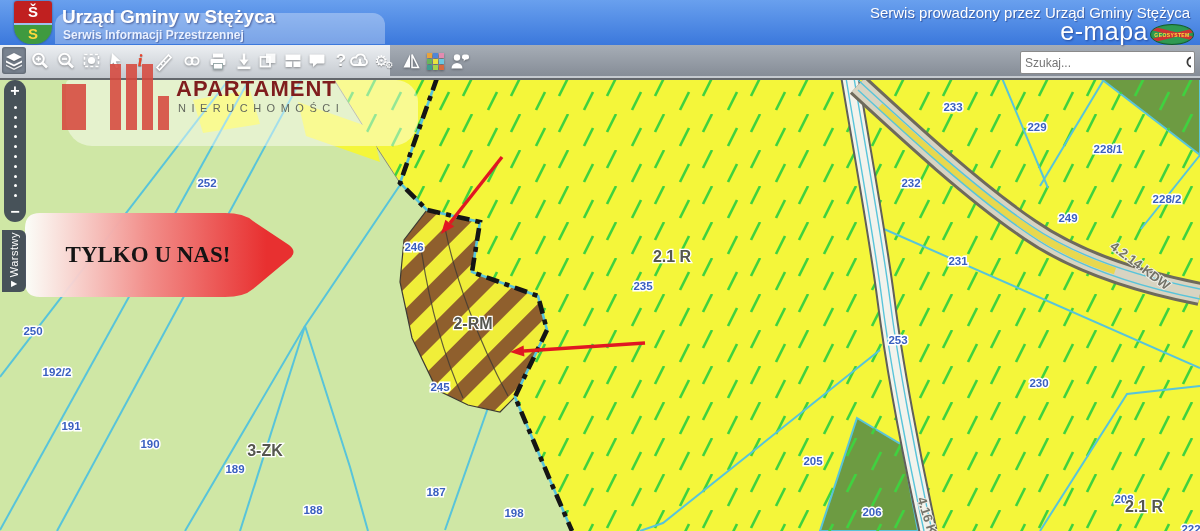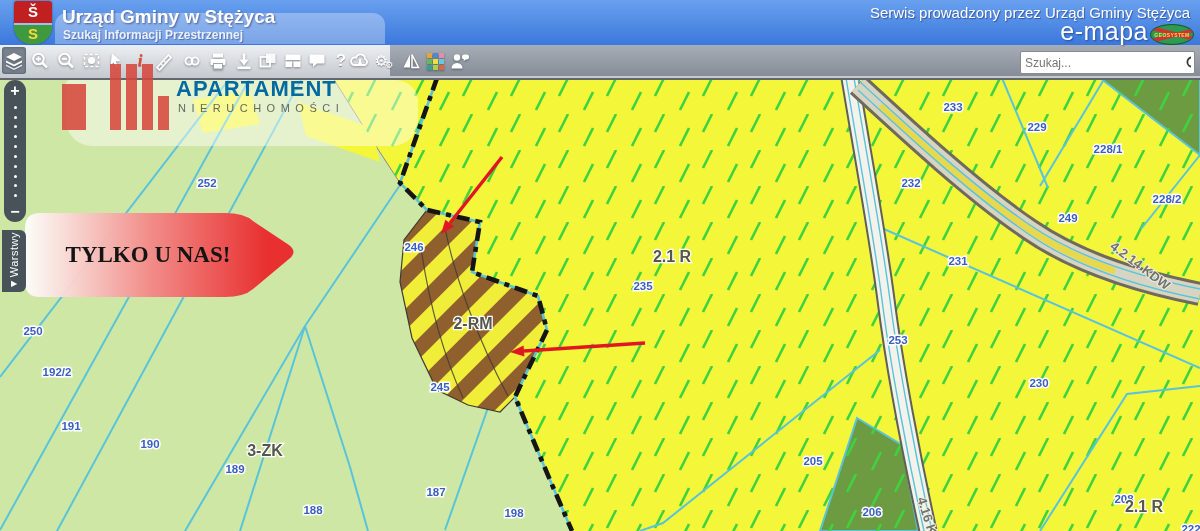--- a/index.html
+++ b/index.html
@@ -37,21 +37,21 @@
   #zoom-plus,#zoom-minus{font-size:16px;font-weight:bold;line-height:16px;cursor:pointer;}
   #zoom-plus{margin-top:3px;}#zoom-minus{margin-bottom:2px;}
   #zoom-dots{flex:1;display:flex;flex-direction:column;justify-content:space-evenly;align-items:center;width:100%;}
   #zoom-dots i{width:3px;height:3px;border-radius:50%;background:#fff;display:block;}
   #layers-tab{position:absolute;left:2px;top:230px;width:24px;height:62px;background:rgba(52,62,78,.88);border-radius:0 6px 6px 0;z-index:20;display:flex;flex-direction:column;align-items:center;justify-content:flex-end;color:#fff;}
   #layers-tab .vtext{writing-mode:vertical-rl;transform:rotate(180deg);font-size:11px;letter-spacing:.5px;margin-bottom:2px;}
   #layers-tab .arr{font-size:8px;margin-bottom:4px;}
   
   #wm-plate{position:absolute;left:66px;top:80px;width:352px;height:66px;background:rgba(255,255,255,.45);border-radius:4px 22px 26px 26px;z-index:15;}
   .wm-bar{position:absolute;background:rgba(214,72,62,.88);z-index:31;}
-  #wm-name{position:absolute;left:176px;top:76px;color:#0369a1;font-size:22px;font-weight:bold;letter-spacing:1px;z-index:32;}
+  #wm-name{position:absolute;left:176px;top:76px;color:#7f1d1d;font-size:22px;font-weight:bold;letter-spacing:1px;z-index:32;}
   #wm-sub{position:absolute;left:178px;top:102px;color:#63685e;font-size:11px;letter-spacing:5.5px;z-index:32;}
   
   #promo{position:absolute;left:0px;top:200px;z-index:18;}
   #promo text{font:bold 23px "Liberation Serif",serif;fill:#141414;text-anchor:middle;}
 </style>
 </head>
 <body>
 
 <svg id="map-svg" width="1200" height="453" viewBox="0 0 1200 453">
   <defs>
@@ -164,21 +164,21 @@
     <text x="930" y="452" class="road-label" transform="rotate(72 930 448)">4.16 KDW</text>
   </svg>
 
 <div id="header">
   <div id="title-plate"></div>
   <div id="crest">
     <div class="top">Š</div>
     <div class="bot">S</div>
   </div>
   <div id="app-title">Urząd Gminy w Stężyca</div>
-  <div id="app-subtitle">Szukaj Informacji Przestrzennej</div>
+  <div id="app-subtitle">Serwis Informacji Przestrzennej</div>
   <div id="service-note">Serwis prowadzony przez Urząd Gminy Stężyca</div>
   <div id="brand">e-mapa</div>
   <div id="brand-logo">
       <span>GEOSYSTEM</span>
     </div>
 </div>
 
 <div id="toolbar">
   <div class="dark"></div>
 

